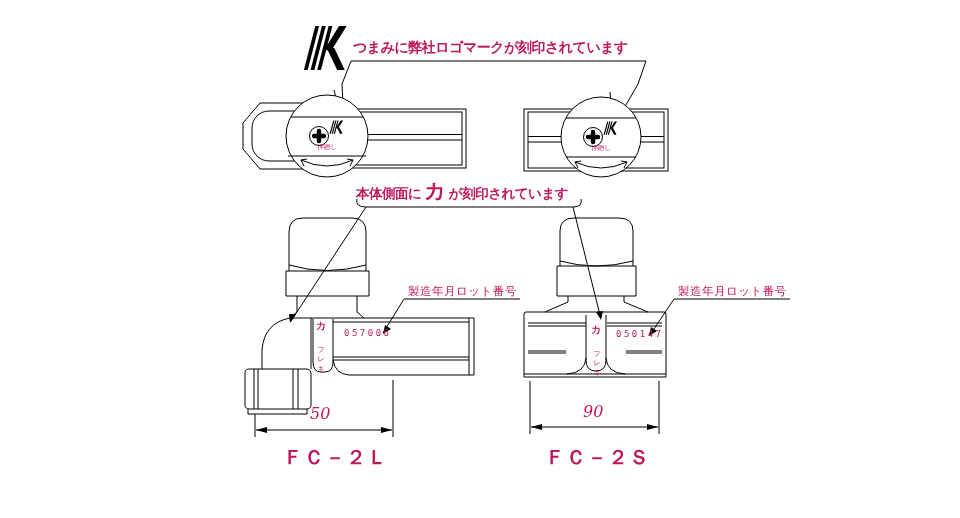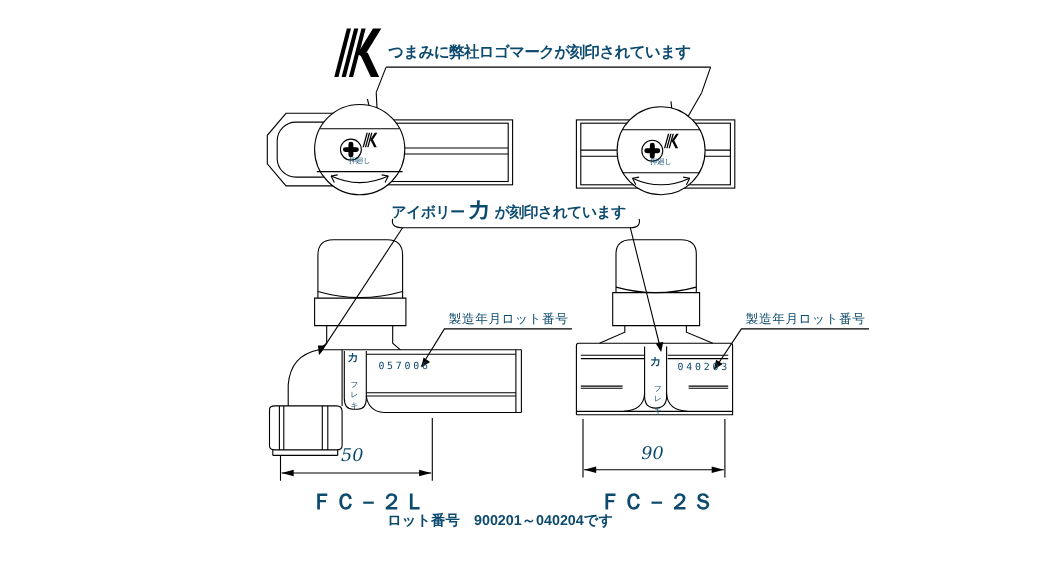--- a/index.html
+++ b/index.html
@@ -1,17 +1,17 @@
 <!DOCTYPE html>
 <html><head>
 <meta charset="utf-8">
 <style>
   html,body{margin:0;padding:0;background:#fff;}
   .canvas{position:relative;width:960px;height:518px;background:#ffffff;overflow:hidden;
-          font-family:"Liberation Sans",sans-serif;color:#0c4a6e;}
+          font-family:"Liberation Sans",sans-serif;color:#be185d;}
   .art{position:absolute;left:0;top:0;}
   .t{position:absolute;white-space:nowrap;line-height:1.1;}
   .title{font-size:14px;font-weight:bold;letter-spacing:-0.5px;}
   .sub{font-size:13.5px;font-weight:bold;letter-spacing:-0.5px;}
   .bodynote{display:flex;align-items:baseline;gap:3px;font-weight:bold;}
   .bodynote .pre,.bodynote .suf{font-size:13.5px;letter-spacing:-0.5px;}
   .bodynote .mark{font-size:21px;}
   .lotlabel{font-size:11.5px;letter-spacing:0.5px;}
   .stampmark{font-size:10px;font-weight:bold;}
   .stamptype{font-size:7px;writing-mode:vertical-rl;text-orientation:upright;letter-spacing:1px;}
@@ -127,39 +127,38 @@
       <path d="M 383,333 L 404,299 H 520"></path>
       <polygon points="383,334 385,325 391,329" fill="#000" stroke="none"></polygon>
       <path d="M 650,335 L 674,299 H 790"></path>
       <polygon points="649,336 651,327 657,331" fill="#000" stroke="none"></polygon>
     </g>
   </svg>
 
   <span class="t title" style="left:353px;top:40px;">つまみに弊社ロゴマークが刻印されています</span>
 
   <div class="t bodynote" style="left:356px;top:179px;">
-    <span class="pre">アイボリー</span>
+    <span class="pre">本体側面に</span>
     <span class="mark">カ</span>
     <span class="suf">が刻印されています</span>
   </div>
 
   <span class="t knobtxt" style="left:305px;top:143px;">押廻し</span>
   <span class="t knobtxt" style="left:579px;top:144px;">押廻し</span>
 
   <span class="t lotlabel" style="left:408px;top:285px;">製造年月ロット番号</span>
   <span class="t lotlabel" style="left:678px;top:285px;">製造年月ロット番号</span>
 
   <span class="t stampmark" style="left:316px;top:320px;">カ</span>
   <span class="t stamptype" style="left:317px;top:342px;">フレキ</span>
   <span class="t lotstamp" style="left:344px;top:329px;">057006</span>
   <span class="t dim" style="left:310px;top:405px;">50</span>
 
   <span class="t stampmark" style="left:591px;top:324px;">カ</span>
   <span class="t stamptype" style="left:593px;top:346px;">フレキ</span>
-  <span class="t lotstamp" style="left:616px;top:330px;">040203</span>
+  <span class="t lotstamp" style="left:616px;top:330px;">050147</span>
   <span class="t dim" style="left:583px;top:403px;">90</span>
 
   <span class="t model" style="left:283px;top:446px;">ＦＣ－２Ｌ</span>
   <span class="t model" style="left:545px;top:446px;">ＦＣ－２Ｓ</span>
 
-  <span class="t footer" style="left:352px;top:466px;">ロット番号　900201～040204です</span>
 
 </div>
 
 </body></html>

